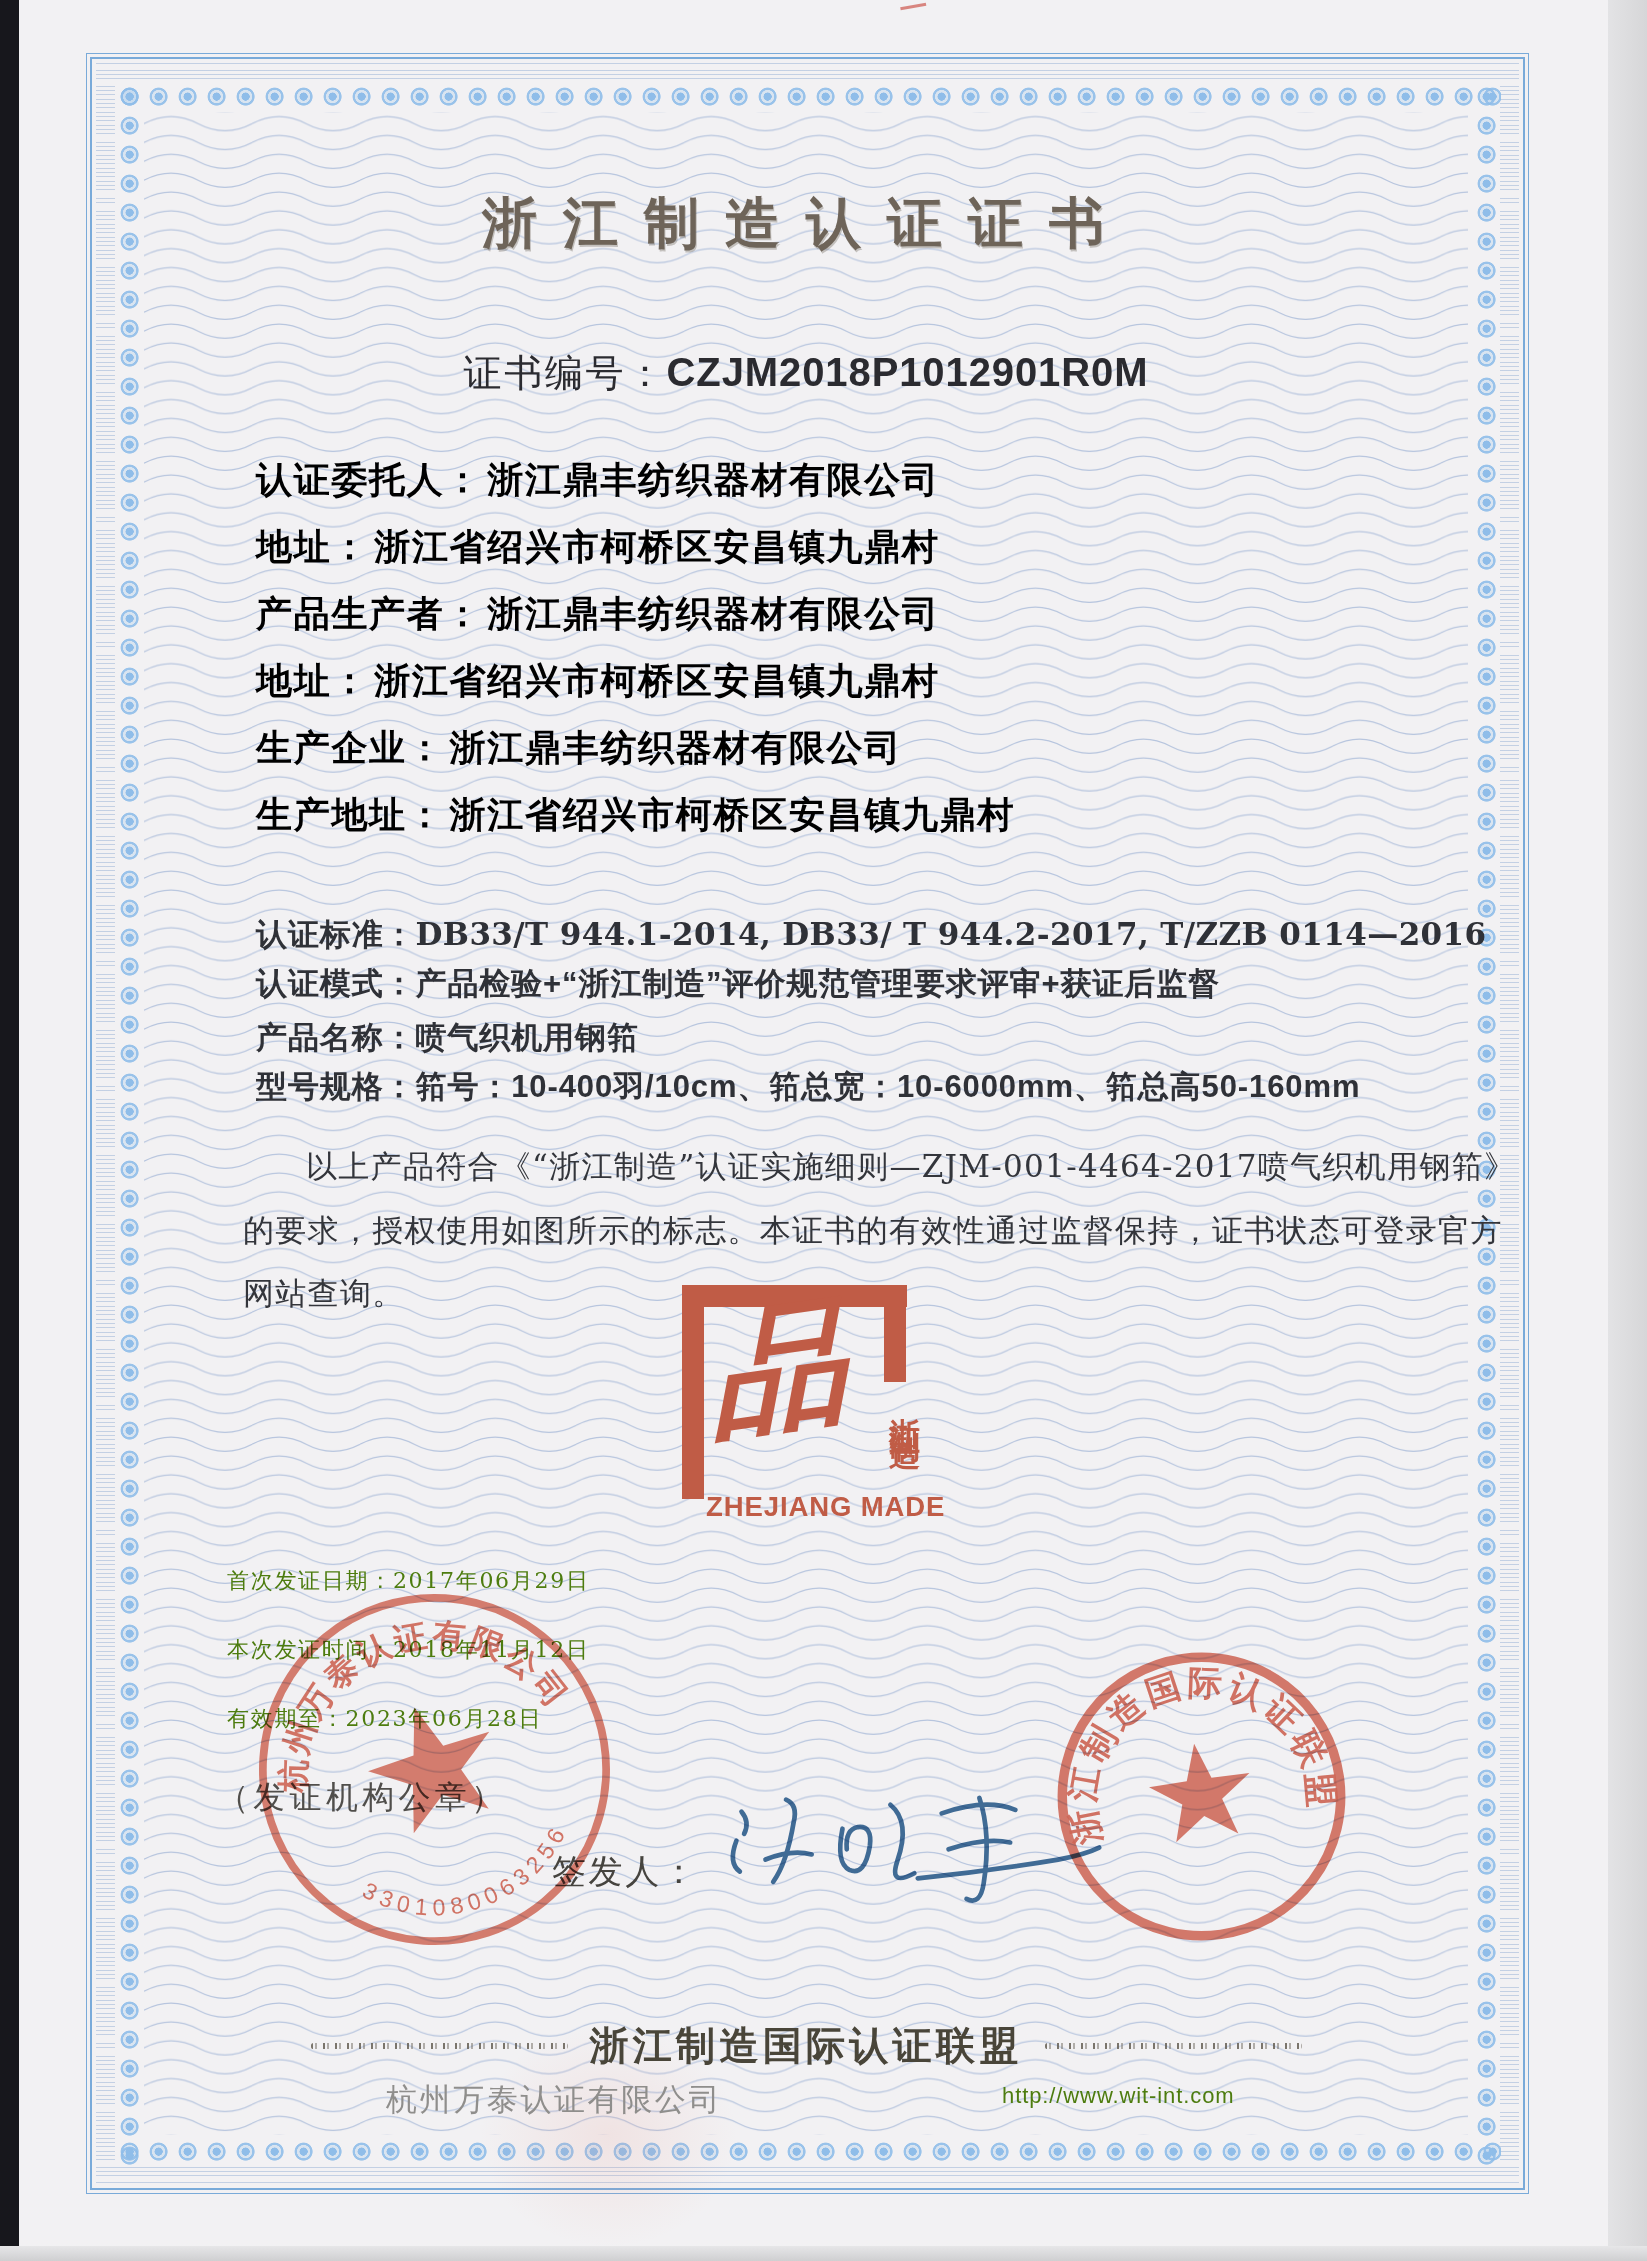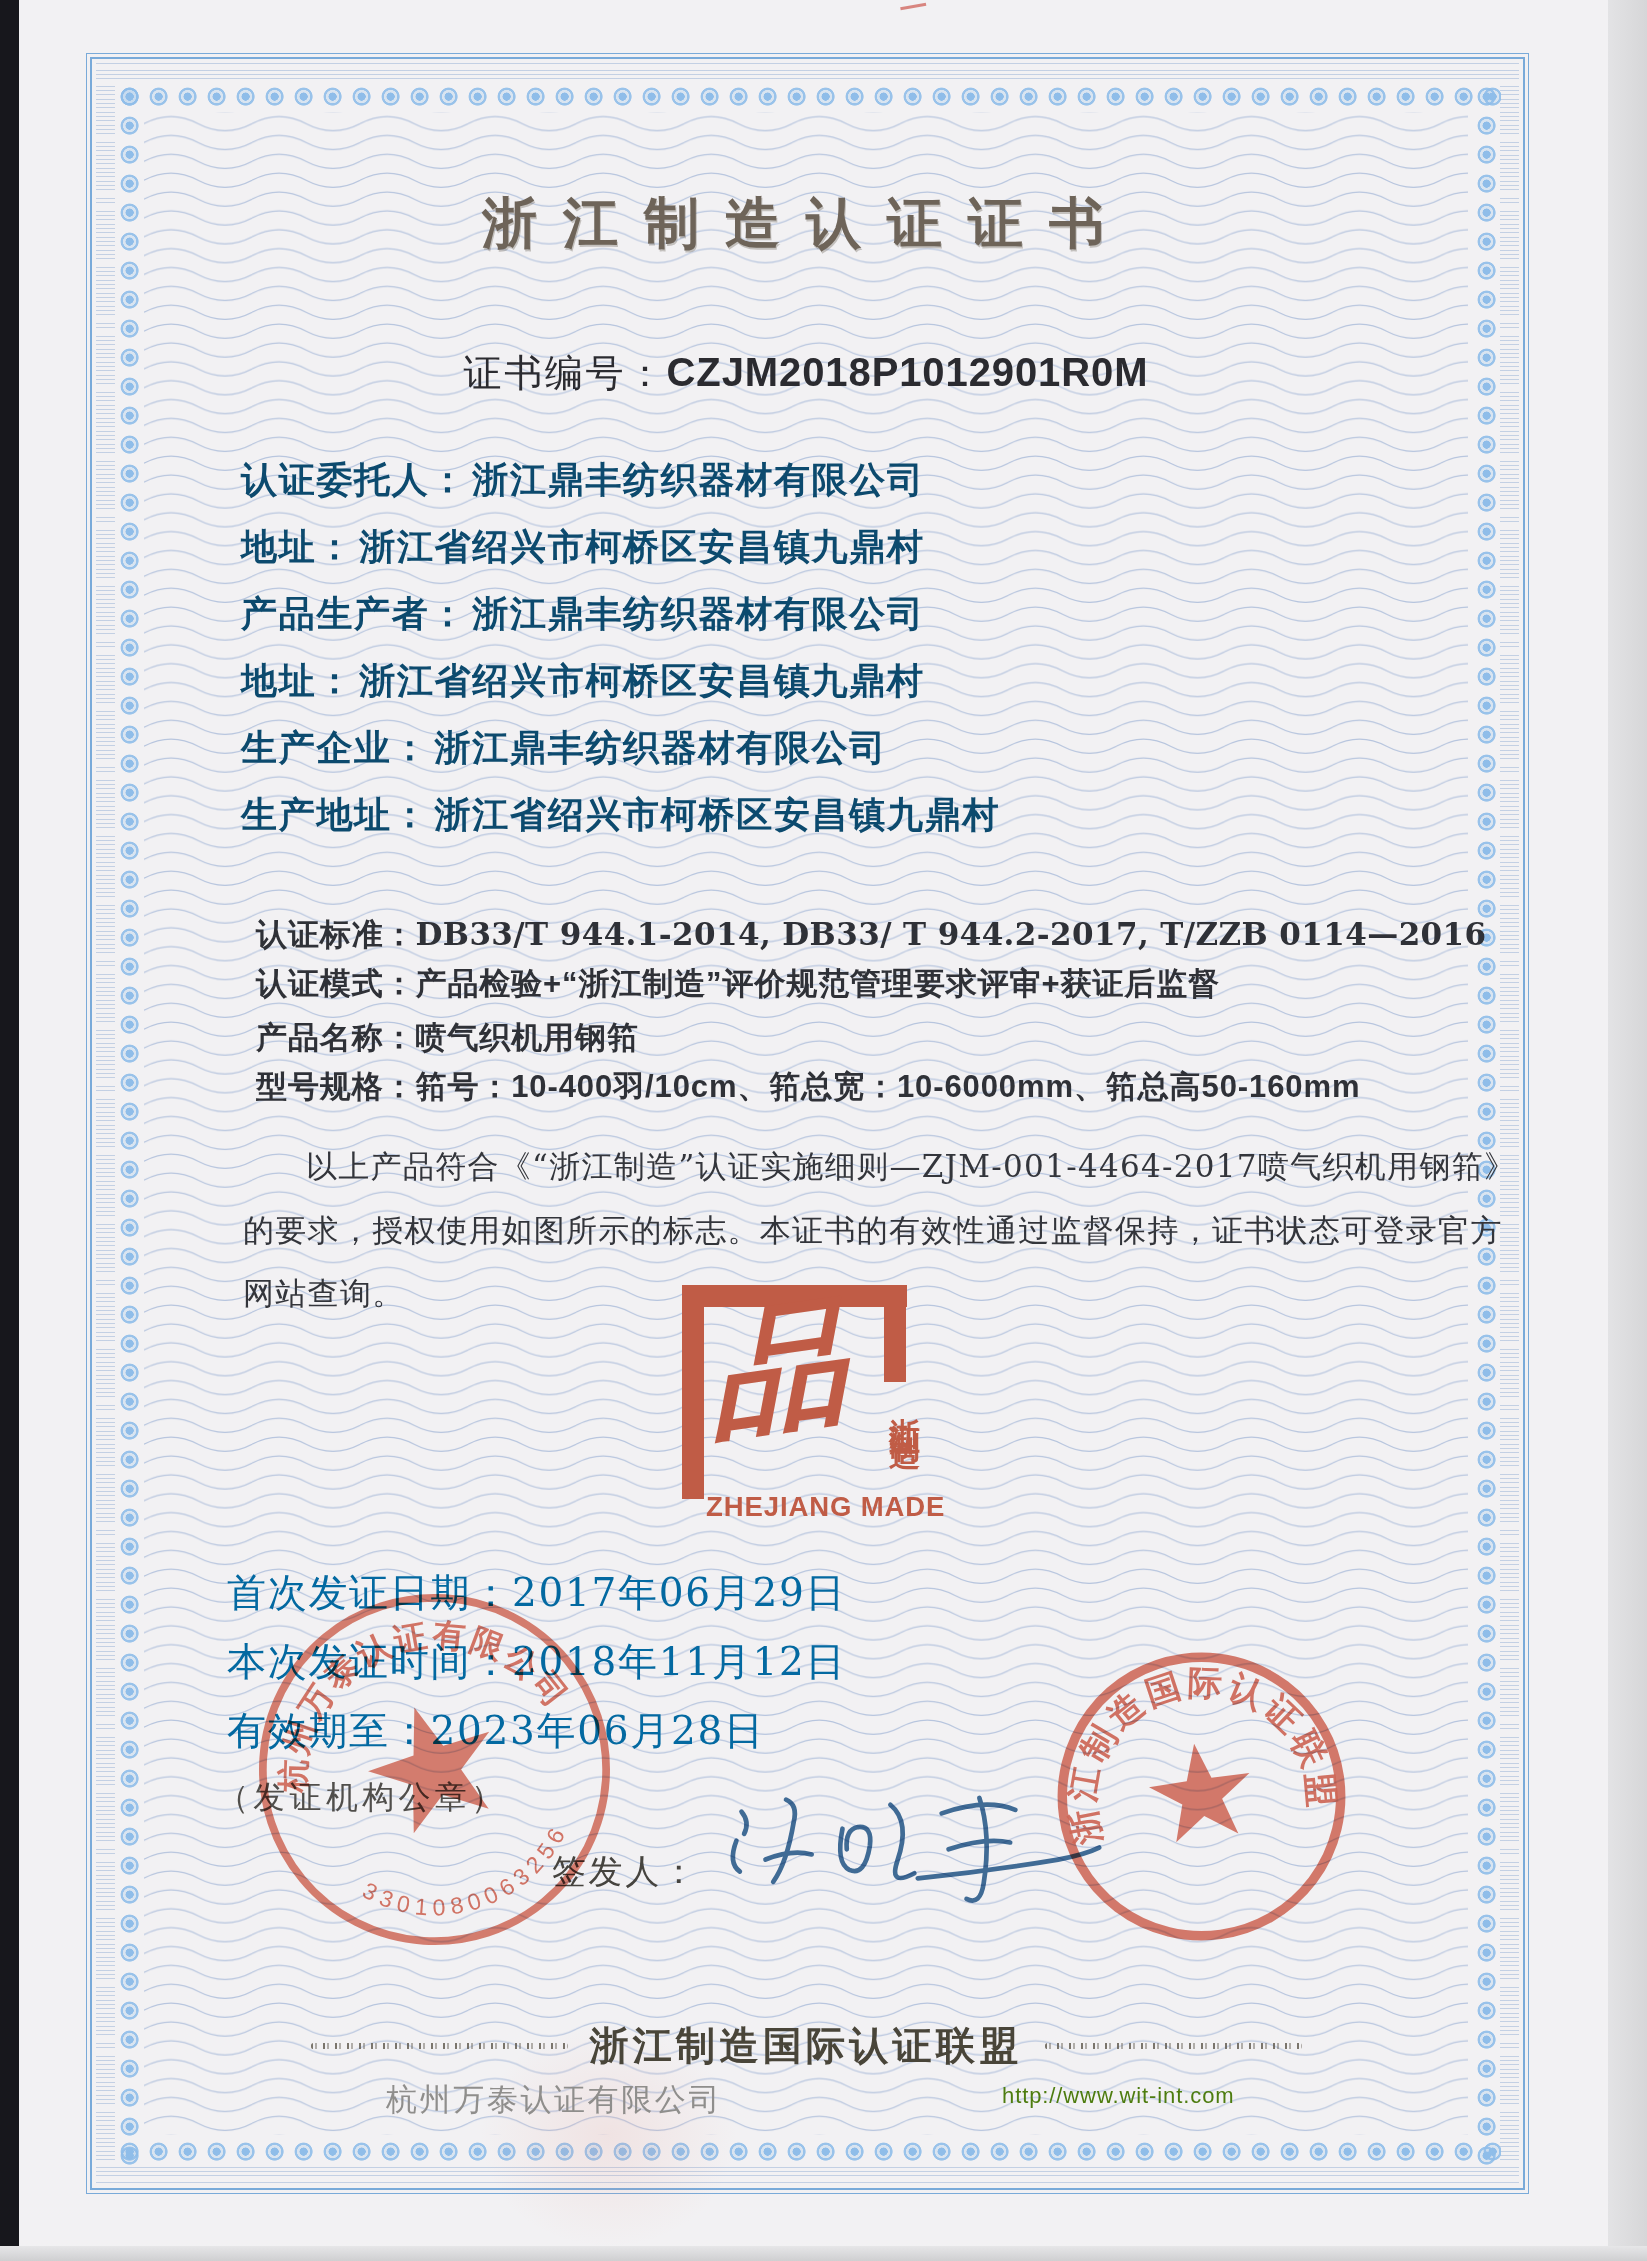--- a/index.html
+++ b/index.html
@@ -36,21 +36,21 @@
     font-size:55px;letter-spacing:26px;color:#6e6459;
     text-shadow:0.9px 1.7px 0 rgba(110,100,88,0.35);
     white-space:nowrap;
   }
   .certno{
     position:absolute;left:144px;top:348px;width:1324px;text-align:center;white-space:nowrap;color:#2b2b30;
   }
   .certno .lab{font-size:38px;font-weight:normal;letter-spacing:2.6px;}
   .certno .val{font-size:40px;font-weight:bold;letter-spacing:0.9px;font-family:"Liberation Sans",sans-serif;}
 
-  .info-row{position:absolute;left:241px;white-space:nowrap;color:#0c4a6e;
+  .info-row{position:absolute;left:256px;white-space:nowrap;color:#000000;
     font-weight:bold;font-size:36px;letter-spacing:1.7px;text-align:right;}
   .info-row .lab{margin-right:5.1px;}
 
   .std-row{position:absolute;left:256px;white-space:nowrap;color:#2f3137;
     font-size:31px;font-weight:bold;letter-spacing:0.9px;}
   .std-row .val-serif{font-family:"DejaVu Serif", serif;font-weight:bold;letter-spacing:0.4px;}
 
   .stmt{position:absolute;left:243px;width:1235px;white-space:nowrap;
     font-family:"DejaVu Serif", serif;font-size:31px;color:#33353b;letter-spacing:1.3px;}
   .stmt.indent{padding-left:63px;}
@@ -68,22 +68,22 @@
   }
   .logo .side{
     position:absolute;left:201px;top:108px;writing-mode:vertical-rl;
     font-size:31px;font-weight:bold;letter-spacing:6.9px;white-space:nowrap;
   }
   .logo .caption{
     position:absolute;left:24px;top:206px;font-size:27.5px;font-weight:bold;letter-spacing:0.9px;white-space:nowrap;
     font-family:"Liberation Sans",sans-serif;
   }
 
-  .date-row{position:absolute;left:227px;white-space:nowrap;color:#0369a1;
-    font-family:"DejaVu Serif", serif;font-size:39px;letter-spacing:1.7px;}
+  .date-row{position:absolute;left:227px;white-space:nowrap;color:#4d7c0f;
+    font-family:"DejaVu Serif", serif;font-size:22px;letter-spacing:1.7px;}
   .seal-note{position:absolute;left:217px;top:1776px;white-space:nowrap;color:#504e4b;
     font-family:"DejaVu Serif", serif;font-size:32px;letter-spacing:4.3px;}
   .issuer-label{position:absolute;left:552px;top:1849px;white-space:nowrap;color:#46443f;
     font-family:"DejaVu Serif", serif;font-size:34px;letter-spacing:2.6px;}
 
   .stamp{position:absolute;mix-blend-mode:multiply;opacity:0.92;}
   .stamp-left{left:250px;top:1585px;}
   .stamp-right{left:1052px;top:1647px;}
   .signature{position:absolute;left:712px;top:1774px;mix-blend-mode:multiply;}
 

